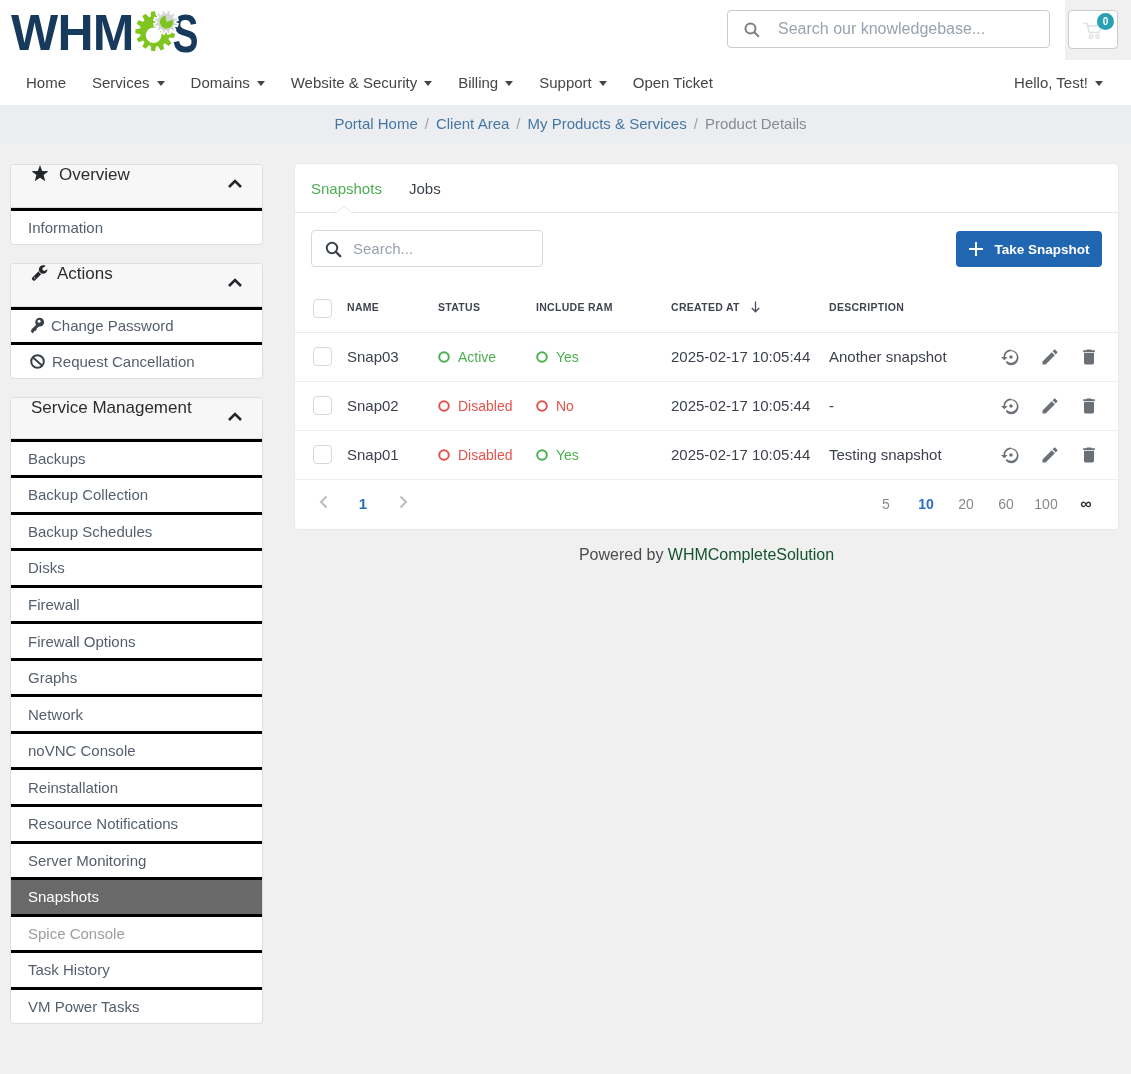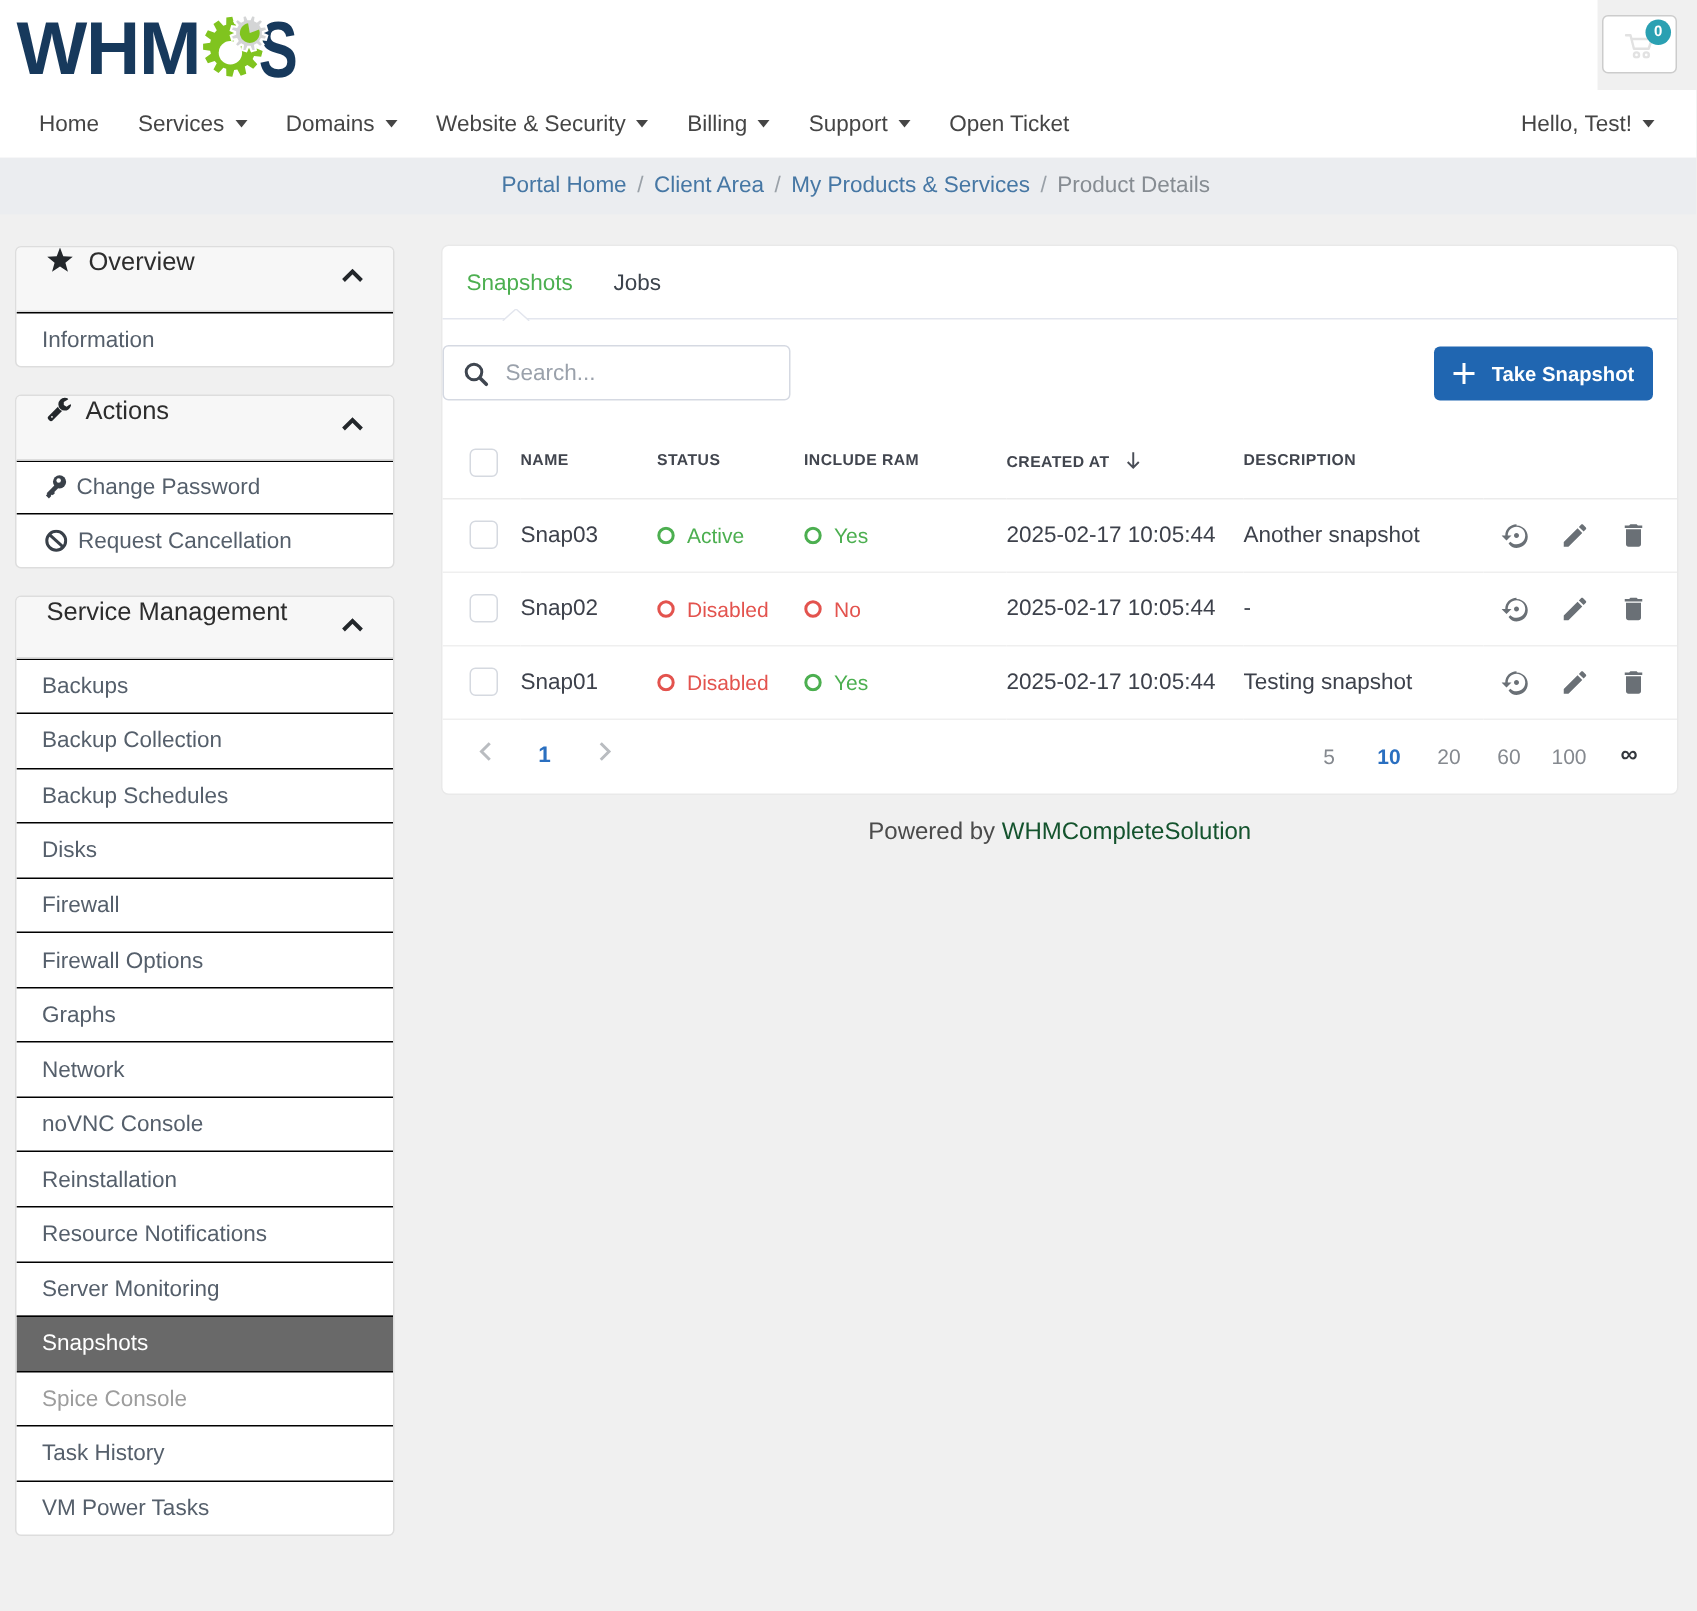--- a/index.html
+++ b/index.html
@@ -17,34 +17,34 @@
 .nav li { padding:0 13px; font-size:15px; color:#454545; white-space:nowrap; }
 .caret { display:inline-block; width:0; height:0; border-left:4px solid transparent; border-right:4px solid transparent; border-top:5px solid #454545; margin-left:7px; vertical-align:2px; }
 .hello { position:absolute; right:28px; top:0; height:45px; line-height:45px; font-size:15px; color:#454545; }
 .crumb { width:1131px; height:38px; background:#ebedf0; font-size:15px; line-height:38px; padding-left:10px; color:#868c92;text-align:center; }
 .crumb a { color:#4677a4; text-decoration:none; }
 .crumb .sep { color:#9aa1a8; padding:0 7px; }
 .side { position:absolute; left:10px; top:164px; width:253px; }
 .panel { background:#fff; border:1px solid #ddd; border-radius:4px; margin-bottom:18px; overflow:hidden; }
 .phead { background:#f7f7f7; border-bottom:1px solid #ddd; height:43px; display:flex; padding:0 15px 0 20px; font-size:17px; color:#2d2d2d; position:relative; }
 .phead .chev { position:absolute; right:19px; top:14px; }
-.pitem { display:flex; align-items:center; height:35.5px; padding:0 17px; font-size:15px; color:#555f6b; border-top:1px solid #000000; }
+.pitem { display:flex; align-items:center; height:35.5px; padding:0 17px; font-size:15px; color:#555f6b; border-top:3px solid #000000; }
 .pitem:first-of-type { border-top:none; }
 .pitem.active { background:#696969; color:#fff; }
 .pitem.dis { color:#9d9d9d; }
 .side .panel:nth-child(3) .pitem { height:36.55px; }
 .side .panel:nth-child(3) .phead { height:41px; }
 .main { position:absolute; left:295px; top:164px; width:823px; height:365px; background:#fff; border-radius:4px; box-shadow:0 0 0 1px #e9e9e9; }
 .tabs { position:relative; height:49px; border-bottom:1px solid #e3e6ee; }
 .tab { position:absolute; top:0; height:49px; line-height:49px; font-size:15px; }
 .tab.on { left:16px; color:#4caf50; }
 .tab.off { left:114px; color:#3c434c; }
 .notch { position:absolute; left:40px; top:41.5px; }
 .toolbar { position:relative; height:84px; }
-.csearch { position:absolute; left:0; top:17px; width:232px; height:37px; border:1px solid #d5d9e2; border-radius:4px; }
+.csearch { position:absolute; left:16px; top:17px; width:232px; height:37px; border:1px solid #d5d9e2; border-radius:4px; }
 .csearch svg { position:absolute; left:13px; top:10px; }
 .csearch span { position:absolute; left:41px; top:9px; font-size:15px; color:#9aa1ab; }
 .takebtn { position:absolute; left:661px; top:18px; width:146px; height:36px; background:#2066b1; border-radius:4px; color:#fff; font-size:13.5px; font-weight:bold; display:flex; align-items:center; justify-content:center; gap:10px; }
 table.grid { width:100%; border-collapse:collapse; }
 .grid th { height:35px; font-size:10.5px; color:#41454e; letter-spacing:.3px; text-align:left; font-weight:bold; border-bottom:1px solid #ebebeb; vertical-align:top; padding-top:4px; }
 .grid td { height:49px; font-size:15px; color:#3d414b; border-bottom:1px solid #efefef; vertical-align:middle; }
 .cb { width:19px; height:19px; border:1.5px solid #d5d9e0; border-radius:4px; background:#fff; }
 .st { display:flex; align-items:center; gap:8px; font-size:14px; }
 .st svg { flex:none; }
 .ok { color:#4caf50; }
@@ -63,20 +63,27 @@
 <div class="hdr">
   <div class="logo"><svg width="210" height="54" viewBox="0 0 210 54">
     <text x="1" y="44.5" font-family="Liberation Sans, sans-serif" font-size="50" font-weight="bold" fill="#17395c" letter-spacing="-0.8">WHM</text>
     <text x="162.5" y="46.5" font-family="Liberation Sans, sans-serif" font-size="53" font-weight="bold" fill="#17395c" textLength="26" lengthAdjust="spacingAndGlyphs">S</text>
     <path fill="#80c41f" d="M160.7 27.2 L165.1 29.0 L164.1 32.9 L159.4 32.4 L158.4 34.3 L161.5 37.9 L158.8 40.9 L154.9 38.3 L153.2 39.4 L154.2 44.1 L150.5 45.5 L148.2 41.3 L146.1 41.6 L144.9 46.2 L140.9 45.7 L140.8 40.9 L138.9 40.2 L135.7 43.7 L132.3 41.4 L134.5 37.2 L133.1 35.6 L128.6 37.2 L126.7 33.7 L130.6 30.9 L130.1 28.9 L125.4 28.2 L125.4 24.2 L130.1 23.5 L130.6 21.5 L126.7 18.7 L128.6 15.2 L133.1 16.8 L134.5 15.2 L132.3 11.0 L135.7 8.7 L138.9 12.2 L140.8 11.5 L140.9 6.7 L144.9 6.2 L146.1 10.8 L148.2 11.1 L150.5 6.9 L154.3 8.3 L153.2 13.0 L154.9 14.1 L158.9 11.5 L161.5 14.5 L158.4 18.1 L159.4 20.0 L164.1 19.5 L165.1 23.4 L160.7 25.2 Z"></path>
     <path fill="#fff" d="M145.3 26.2 L149.1 4.5 A22 22 0 0 1 166.6 20.9 Z"></path>
     <circle cx="143.6" cy="30.2" r="7.8" fill="#fff"></circle>
     <path fill="#d4d5d6" stroke="#fff" stroke-width="1.5" d="M165.3 17.6 L168.1 18.8 L167.3 21.5 L164.3 21.1 L163.7 22.2 L165.6 24.6 L163.6 26.6 L161.2 24.7 L160.1 25.3 L160.5 28.3 L157.8 29.1 L156.6 26.3 L155.4 26.3 L154.2 29.1 L151.5 28.3 L151.9 25.3 L150.8 24.7 L148.4 26.6 L146.4 24.6 L148.3 22.2 L147.7 21.1 L144.7 21.5 L143.9 18.8 L146.7 17.6 L146.7 16.4 L143.9 15.2 L144.7 12.5 L147.7 12.9 L148.3 11.8 L146.4 9.4 L148.4 7.4 L150.8 9.3 L151.9 8.7 L151.5 5.7 L154.2 4.9 L155.4 7.7 L156.6 7.7 L157.8 4.9 L160.5 5.7 L160.1 8.7 L161.2 9.3 L163.6 7.4 L165.6 9.4 L163.7 11.8 L164.3 12.9 L167.3 12.5 L168.1 15.2 L165.3 16.4 Z"></path>
     <path fill="#80c41f" d="M156.5 17.0 L162.7 14.7 A6.6 6.6 0 1 1 155.4 10.5 Z"></path>
   </svg></div>
+  <div class="hsearch">
+    <svg width="16" height="16" viewBox="0 0 16 16">
+        <circle cx="6.5" cy="6.5" r="5" fill="none" stroke="#7b8086" stroke-width="2"></circle>
+        <line x1="10.3" y1="10.3" x2="14.3" y2="14.3" stroke="#7b8086" stroke-width="2" stroke-linecap="round"></line>
+      </svg>
+    <span>Search our knowledgebase...</span>
+  </div>
   <div class="cartbtn">
     <svg class="cart" width="20" height="17" viewBox="0 0 20 17">
         <g fill="none" stroke="#e2e2e2" stroke-width="1.6" stroke-linecap="round" stroke-linejoin="round">
           <path d="M1 1.5 h3 l2.3 9 h9.8 l2.2-6.5 H5"></path>
           <circle cx="8" cy="14.6" r="1.7"></circle>
           <circle cx="14.5" cy="14.6" r="1.7"></circle>
         </g>
       </svg>
     <div class="badge0">0</div>
   </div>

